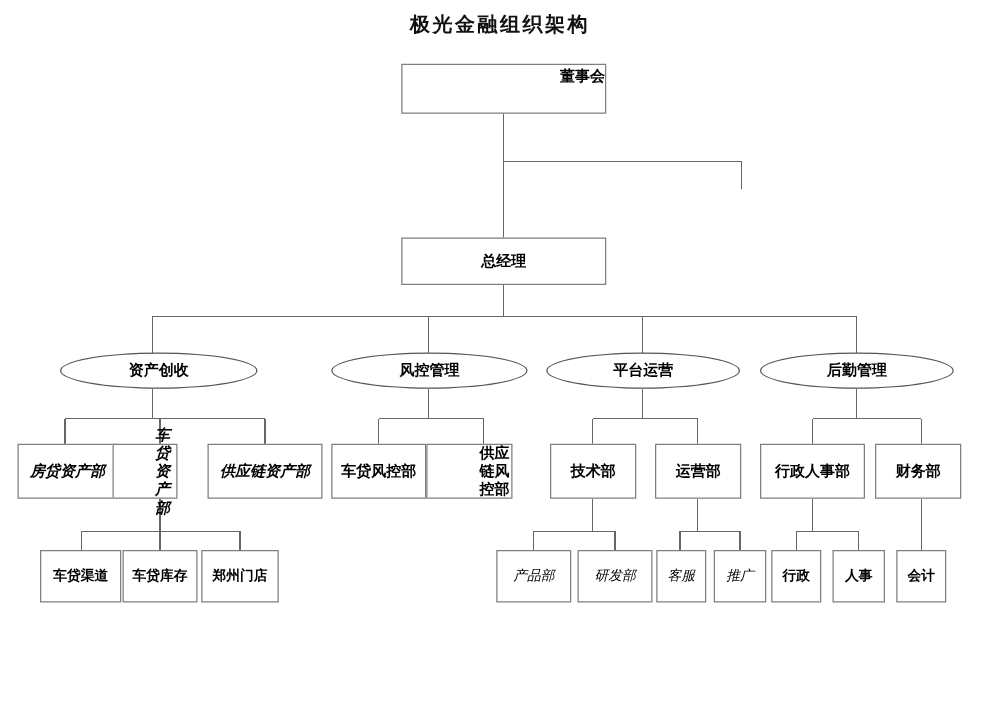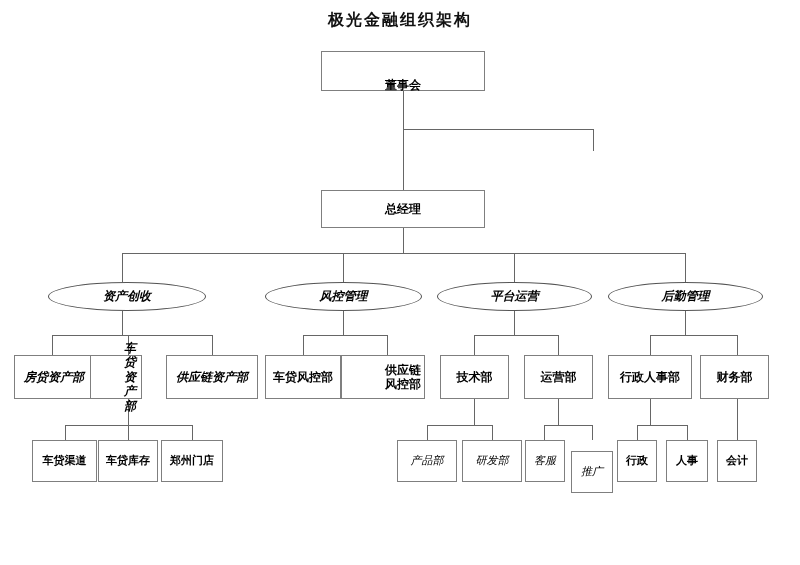--- a/index.html
+++ b/index.html
@@ -44,34 +44,34 @@
     background: #ffffff;
     display: flex;
     align-items: center;
     justify-content: center;
     color: #000000;
     text-align: center;
     line-height: 1.2;
   }
   .node.top-text {
     align-items: flex-start;
-    padding-top: 26px;
+    padding-top: 2px;
+    justify-content: flex-end;
   }
   .ellipse {
     position: absolute;
     box-sizing: border-box;
     border: 1px solid #555555;
     border-radius: 50%;
     background: #ffffff;
     display: flex;
     align-items: center;
     justify-content: center;
     color: #000000;
     text-align: center;
-    font-style: italic;
     font-weight: bold;
     font-size: 12px;
   }
   .lvl-exec { font-size: 12px; font-weight: bold; }
   .lvl-dept-i { font-size: 12px; font-weight: bold; font-style: italic; }
   .lvl-dept { font-size: 12px; font-weight: bold; }
   .lvl-sub { font-size: 11px; font-weight: bold; }
   .lvl-sub-i { font-size: 11px; font-weight: normal; font-style: italic; }
 </style>
 </head>
@@ -170,21 +170,21 @@
   <div class="node lvl-dept-i" style="left:90px; top:355px; width:52px; height:44px;padding-left:28px;">
     <span>车贷资产部</span>
   </div>
   <div class="node lvl-dept-i" style="left:166px; top:355px; width:92px; height:44px;">
     <span>供应链资产部</span>
   </div>
 
   <div class="node lvl-dept" style="left:265px; top:355px; width:76px; height:44px;">
     <span>车贷风控部</span>
   </div>
-  <div class="node lvl-dept" style="left:341px; top:355px; width:84px; height:44px;padding-left:40px;">
+  <div class="node lvl-dept" style="left:341px; top:355px; width:69px; height:44px;padding-left:40px;">
     <span>供应链风控部</span>
   </div>
 
   <div class="node lvl-dept" style="left:440px; top:355px; width:69px; height:44px;">
     <span>技术部</span>
   </div>
   <div class="node lvl-dept" style="left:524px; top:355px; width:69px; height:44px;">
     <span>运营部</span>
   </div>
 
@@ -207,21 +207,21 @@
 
   <div class="node lvl-sub-i" style="left:397px; top:440px; width:60px; height:42px;">
     <span>产品部</span>
   </div>
   <div class="node lvl-sub-i" style="left:462px; top:440px; width:60px; height:42px;">
     <span>研发部</span>
   </div>
   <div class="node lvl-sub-i" style="left:525px; top:440px; width:40px; height:42px;">
     <span>客服</span>
   </div>
-  <div class="node lvl-sub-i" style="left:571px; top:440px; width:42px; height:42px;margin-top:11px;">
+  <div class="node lvl-sub-i" style="left:571px; top:440px; width:42px; height:42px;">
     <span>推广</span>
   </div>
 
   <div class="node lvl-sub" style="left:617px; top:440px; width:40px; height:42px;">
     <span>行政</span>
   </div>
   <div class="node lvl-sub" style="left:666px; top:440px; width:42px; height:42px;">
     <span>人事</span>
   </div>
   <div class="node lvl-sub" style="left:717px; top:440px; width:40px; height:42px;">

